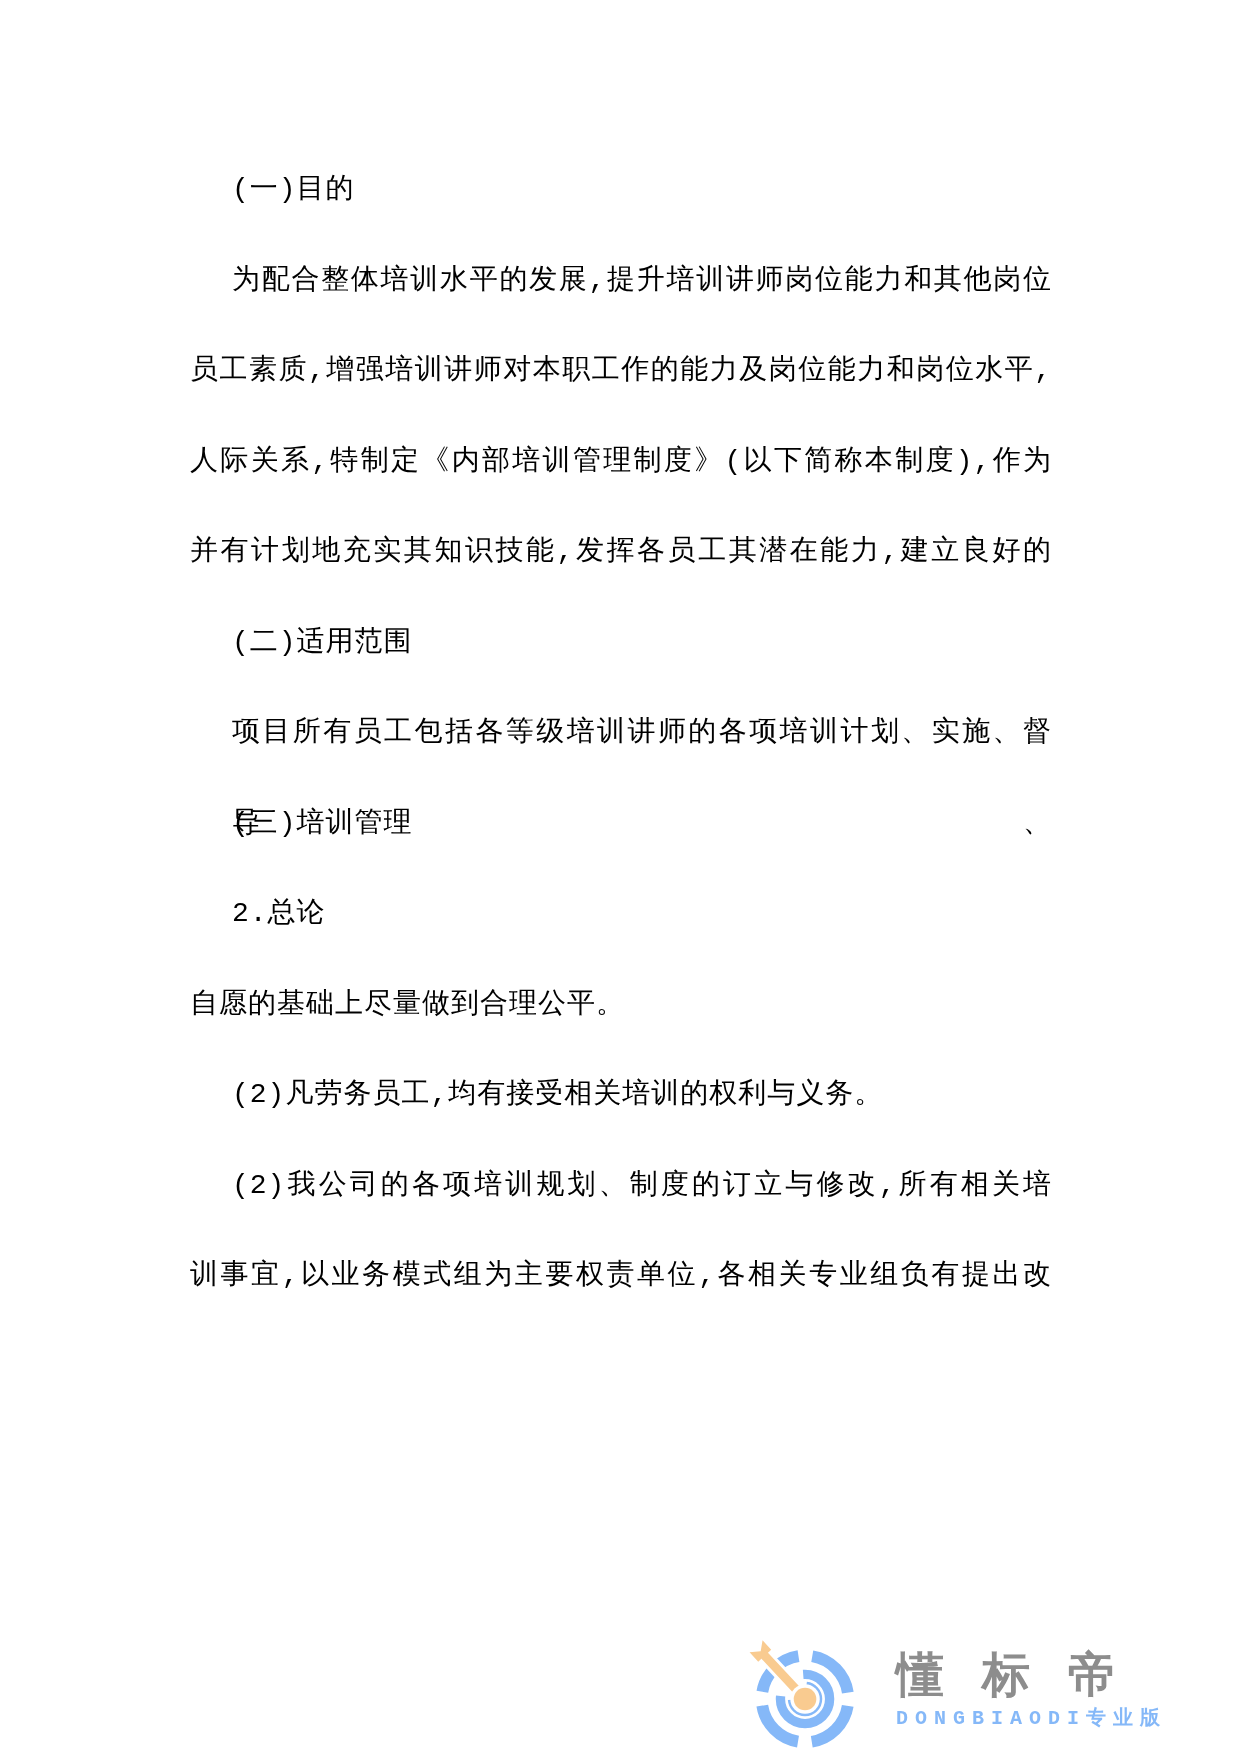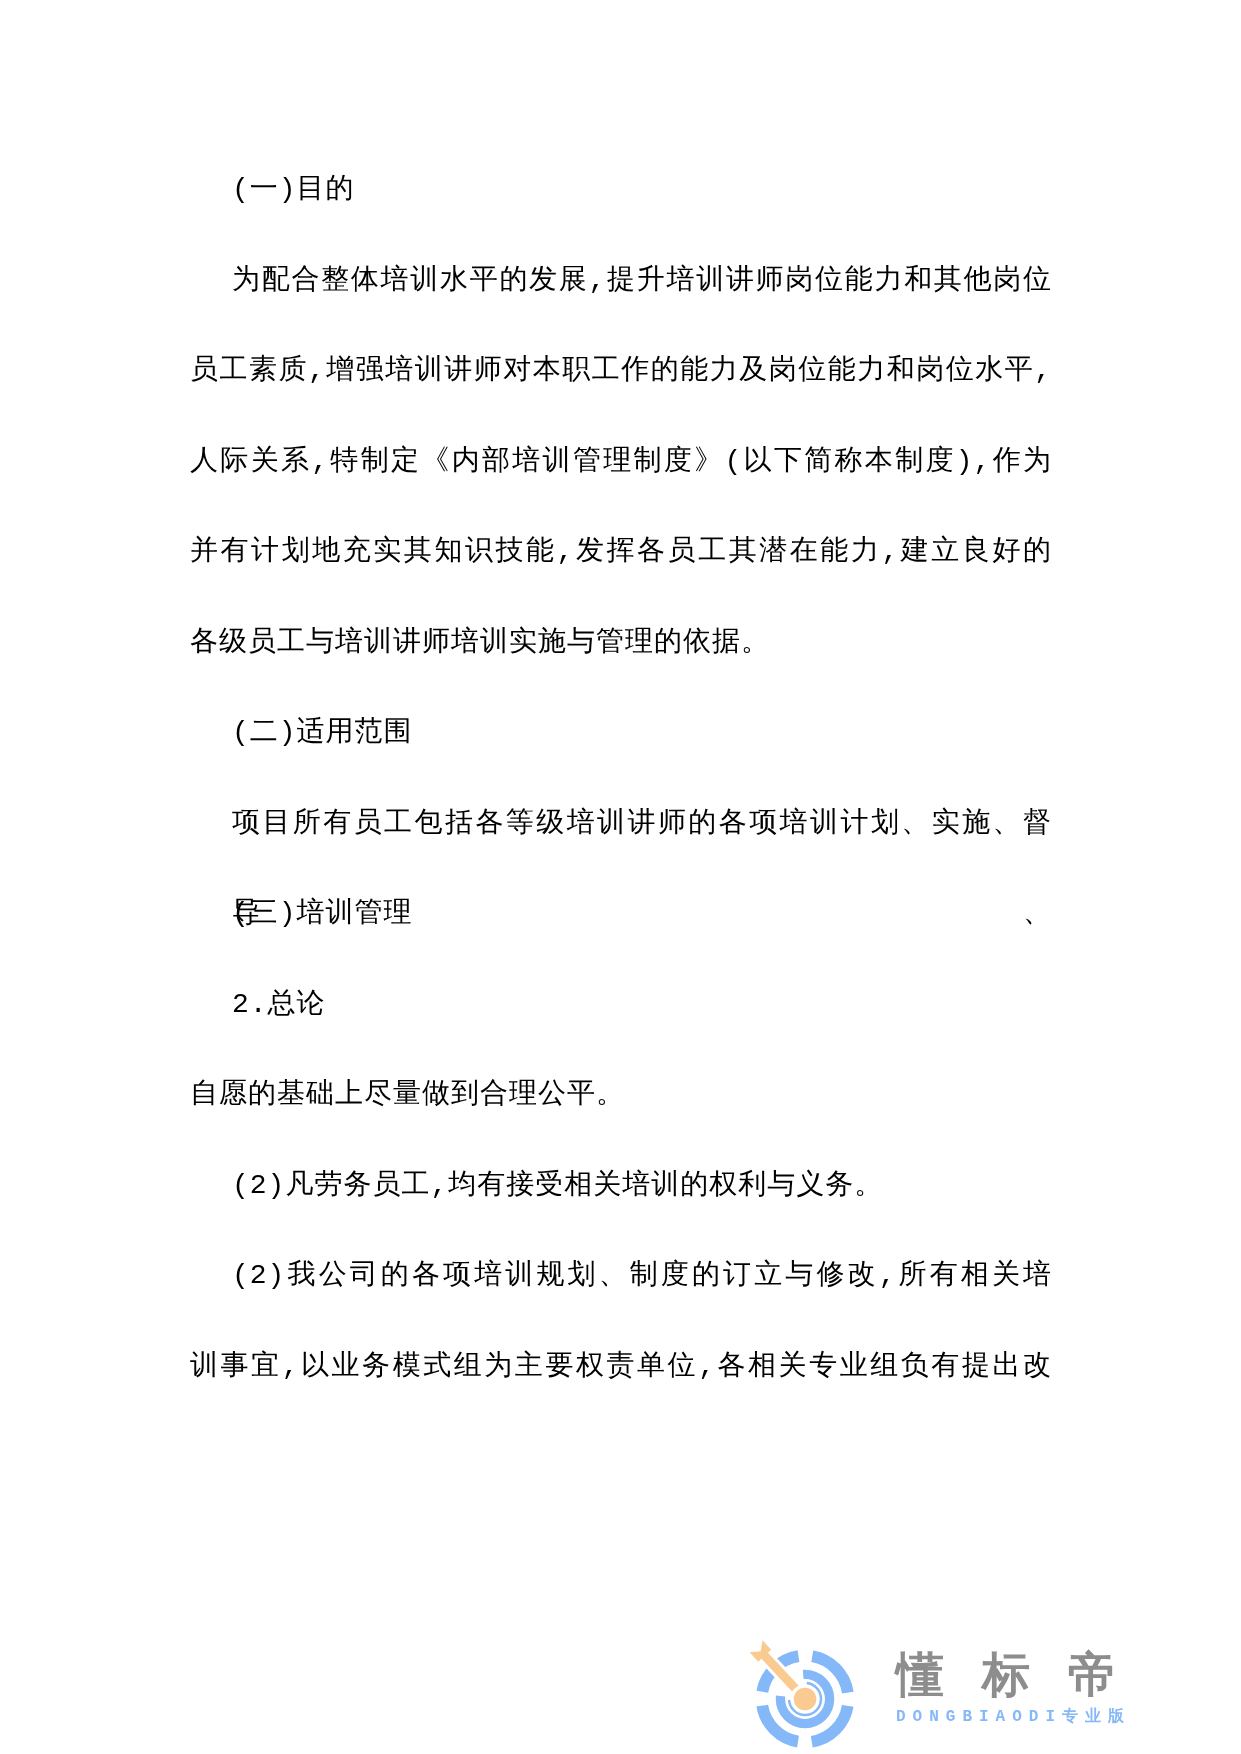--- a/index.html
+++ b/index.html
@@ -45,41 +45,40 @@
   .wm-brand {
     font-size: 48px;
     line-height: 1;
     font-weight: 700;
     letter-spacing: 38px;
     color: var(--wm-gray, #8d8d8d);
     white-space: nowrap;
     margin-top: 18px;
   }
   .wm-sub {
-    font-size: 16px;
+    font-size: 20px;
     line-height: 1;
     font-weight: 700;
     letter-spacing: 7px;
     color: var(--wm-blue, #85b8f8);
     white-space: nowrap;
     margin-top: 7px;
   }
 </style>
 </head>
 <body>
 
 <div class="page">
 
   <div class="content" id="doc-lines">
       <div class="line indent">(一)目的</div>
       <div class="line indent justify">为配合整体培训水平的发展,提升培训讲师岗位能力和其他岗位</div>
       <div class="line justify">员工素质,增强培训讲师对本职工作的能力及岗位能力和岗位水平,</div>
       <div class="line justify">人际关系,特制定《内部培训管理制度》(以下简称本制度),作为</div>
       <div class="line justify">并有计划地充实其知识技能,发挥各员工其潜在能力,建立良好的</div>
-      <div class="line">各级员工与培训讲师培训实施与管理的依据。</div>
       <div class="line indent">(二)适用范围</div>
       <div class="line indent justify">项目所有员工包括各等级培训讲师的各项培训计划、实施、督导、</div>
       <div class="line indent">(三)培训管理</div>
       <div class="line indent">2.总论</div>
       <div class="line">自愿的基础上尽量做到合理公平。</div>
       <div class="line indent">(2)凡劳务员工,均有接受相关培训的权利与义务。</div>
       <div class="line indent justify">(2)我公司的各项培训规划、制度的订立与修改,所有相关培</div>
       <div class="line justify">训事宜,以业务模式组为主要权责单位,各相关专业组负有提出改</div>
     </div>
 

